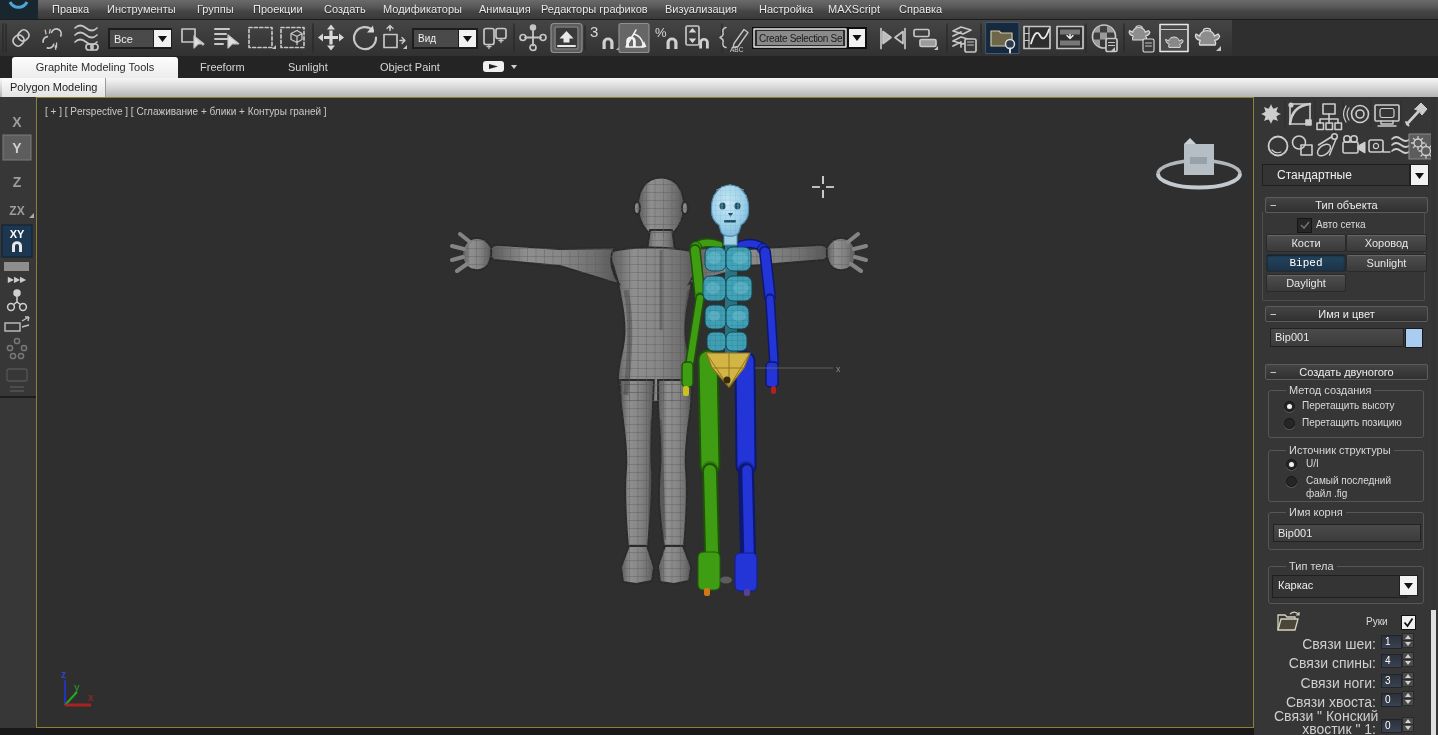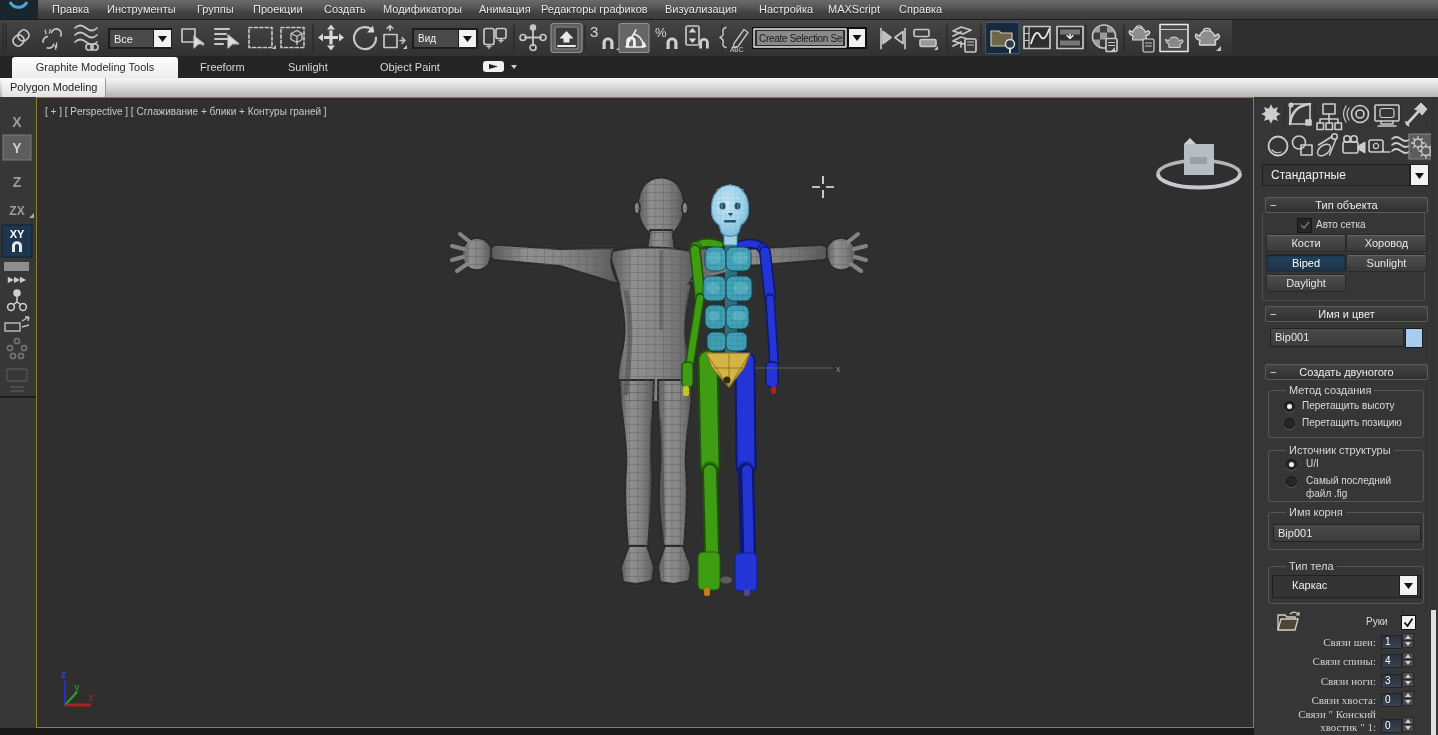--- a/index.html
+++ b/index.html
@@ -19,24 +19,24 @@
 #botstrip{left:0;top:728px;width:1256px;height:7px;background:#191919;}
 #viewport{left:36px;top:97px;width:1218px;height:631px;background:#2f2f30;border:1px solid #8d7f35;box-sizing:border-box;}
 #vplabel{left:8px;top:8px;z-index:5;font-size:10px;color:#c9c9c9;letter-spacing:0;}
 #rightpanel{left:1254px;top:97px;width:184px;height:638px;background:#363636;}
 .rollhdr{position:absolute;left:11px;width:161px;height:14px;background:linear-gradient(#444444,#303030);border:1px solid #5c5c5c;border-radius:2px;color:#ececec;font-size:11px;text-align:center;line-height:14px;}
 .rollhdr b{position:absolute;left:4px;top:0px;font-weight:normal;}
 .gbox{position:absolute;border:1px solid #565656;border-radius:3px;}
 .glabel{position:absolute;font-size:11px;color:#d8d8d8;background:#363636;padding:0 3px;white-space:nowrap;margin-left:12px;}
 .ptext{position:absolute;font-size:10px;color:#dadada;white-space:nowrap;}
 .pbtn{position:absolute;height:16px;background:linear-gradient(#4e4e4e,#3a3a3a);border:1px solid #2a2a2a;box-shadow:inset 0 1px 0 #666;border-radius:2px;color:#e6e6e6;font-size:11px;text-align:center;line-height:16px;}
-.pbtn.on{background:linear-gradient(#24455e,#1b3349);box-shadow:inset 0 1px 2px #0c1b28;color:#fff;}
+.pbtn.on{background:linear-gradient(#24455e,#1b3349);box-shadow:inset 0 1px 2px #0c1b28;color:#fff;font-family:Liberation Mono, monospace;}
 .radio{position:absolute;width:9px;height:9px;border-radius:50%;background:#262626;border:1px solid #151515;box-shadow:0 1px 0 #555;}
 .radio.on::after{content:"";position:absolute;left:2px;top:2px;width:5px;height:5px;border-radius:50%;background:#f2f2f2;}
-.spinlbl{position:absolute;font-size:11px;color:#cfcfcf;text-align:right;white-space:nowrap;font-family:Liberation Serif, serif;}
+.spinlbl{position:absolute;font-size:14px;color:#cfcfcf;text-align:right;white-space:nowrap;}
 .spinval{position:absolute;width:16px;height:12px;background:linear-gradient(#2c323c,#3a4150);border:1px solid #20242c;color:#fff;font-size:10px;line-height:12px;padding-left:3px;}
 svg{display:block;}
 </style>
 </head>
 <body>
 <div class="abs" id="menubar">
   <div class="abs" id="appbtn">
       <svg width="38" height="19">
         <path d="M10 2 a9.5 9.5 0 0 0 17 0" fill="none" stroke="#4fa5d8" stroke-width="3"></path>
       </svg>
@@ -541,21 +541,21 @@
             <circle cx="0" cy="0" r="4"></circle>
             <path d="M0 -6.5 V-4 M0 4 V6.5 M-6.5 0 H-4 M4 0 H6.5 M-4.6 -4.6 L-2.8 -2.8 M2.8 2.8 L4.6 4.6 M-4.6 4.6 L-2.8 2.8 M2.8 -2.8 L4.6 -4.6"></path>
           </g>
       <g transform="translate(172,54)" stroke-width="1.3">
             <circle cx="0" cy="0" r="4.5"></circle>
             <path d="M0 -7 V-4.5 M0 4.5 V7 M-7 0 H-4.5 M4.5 0 H7 M-5 -5 L-3.2 -3.2 M3.2 3.2 L5 5 M-5 5 L-3.2 3.2 M3.2 -3.2 L5 -5"></path>
           </g>
     </g>
   </g>
 </svg>
-<div class="abs" style="left:8px;top:67px;width:148px;height:22px;background:#343434;border:1px solid #1f1f1f;box-sizing:border-box;color:#efefef;font-size:12px;line-height:20px;padding-left:8px">Стандартные</div>
+<div class="abs" style="left:8px;top:67px;width:148px;height:22px;background:#343434;border:1px solid #1f1f1f;box-sizing:border-box;color:#efefef;font-size:12px;line-height:20px;padding-left:14px">Стандартные</div>
 <div class="abs" style="left:156px;top:67px;width:19px;height:22px;background:#f2f2f2;border:1px solid #1f1f1f;box-sizing:border-box">
       <svg width="17" height="20">
         <path d="M4 8 h9 l-4.5 6 z" fill="#111"></path>
       </svg>
     </div>
 
 <div class="rollhdr" style="top:100px"><b>−</b>Тип объекта</div>
 <div class="abs" style="left:8px;top:115px;width:161px;height:88px;border:1px solid #4e4e4e;border-top:none;border-radius:0 0 2px 2px"></div>
 <div class="abs" style="left:43px;top:121px;width:13px;height:13px;background:#262626;border:1px solid #161616">
       <svg width="13" height="13">
@@ -588,21 +588,21 @@
 <div class="radio" style="left:32px;top:379px"></div>
 <span class="ptext" style="left:52px;top:378px">Самый последний</span>
 <span class="ptext" style="left:52px;top:391px">файл .fig</span>
 
 <div class="gbox" style="left:14px;top:415px;width:154px;height:36px"></div>
 <span class="glabel" style="left:20px;top:409px">Имя корня</span>
 <div class="abs" style="left:19px;top:427px;width:142px;height:16px;background:linear-gradient(#4a4a4a,#3c3c3c);border:1px solid #222;color:#e8e8e8;font-size:11px;line-height:16px;padding-left:4px">Bip001</div>
 
 <div class="gbox" style="left:14px;top:469px;width:154px;height:36px"></div>
 <span class="glabel" style="left:20px;top:463px">Тип тела</span>
-<div class="abs" style="left:18px;top:478px;width:128px;height:21px;background:#343434;border:1px solid #1f1f1f;color:#efefef;font-size:11px;line-height:19px;padding-left:19px">Каркас</div>
+<div class="abs" style="left:18px;top:478px;width:128px;height:21px;background:#343434;border:1px solid #1f1f1f;color:#efefef;font-size:11px;line-height:19px;padding-left:5px">Каркас</div>
 <div class="abs" style="left:145px;top:478px;width:19px;height:21px;background:#f2f2f2;border:1px solid #1f1f1f;box-sizing:border-box">
       <svg width="17" height="19">
         <path d="M4 7 h9 l-4.5 6 z" fill="#111"></path>
       </svg>
     </div>
 
 <svg class="abs" style="left:22px;top:513px" width="28" height="24">
   <path d="M2 20 L5 9 h17 l-3 11 z" fill="#4a463a" stroke="#d6d2be" stroke-width="1.3"></path>
   <path d="M2 20 V5 h7 l2 2 h8 v2" fill="none" stroke="#d6d2be" stroke-width="1.3"></path>
   <path d="M14 4 q5 -4 9 1 m0 -3 v3 h-3" fill="none" stroke="#d6d2be" stroke-width="1.2"></path>

